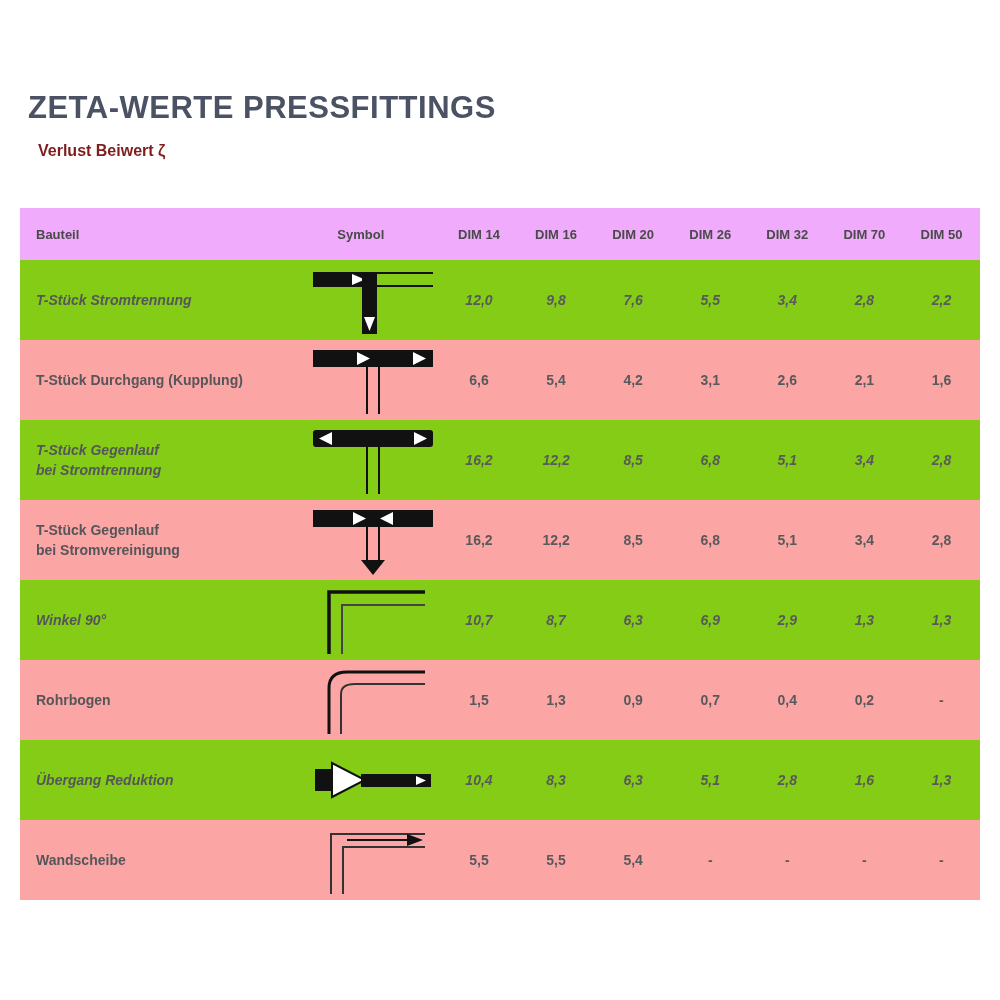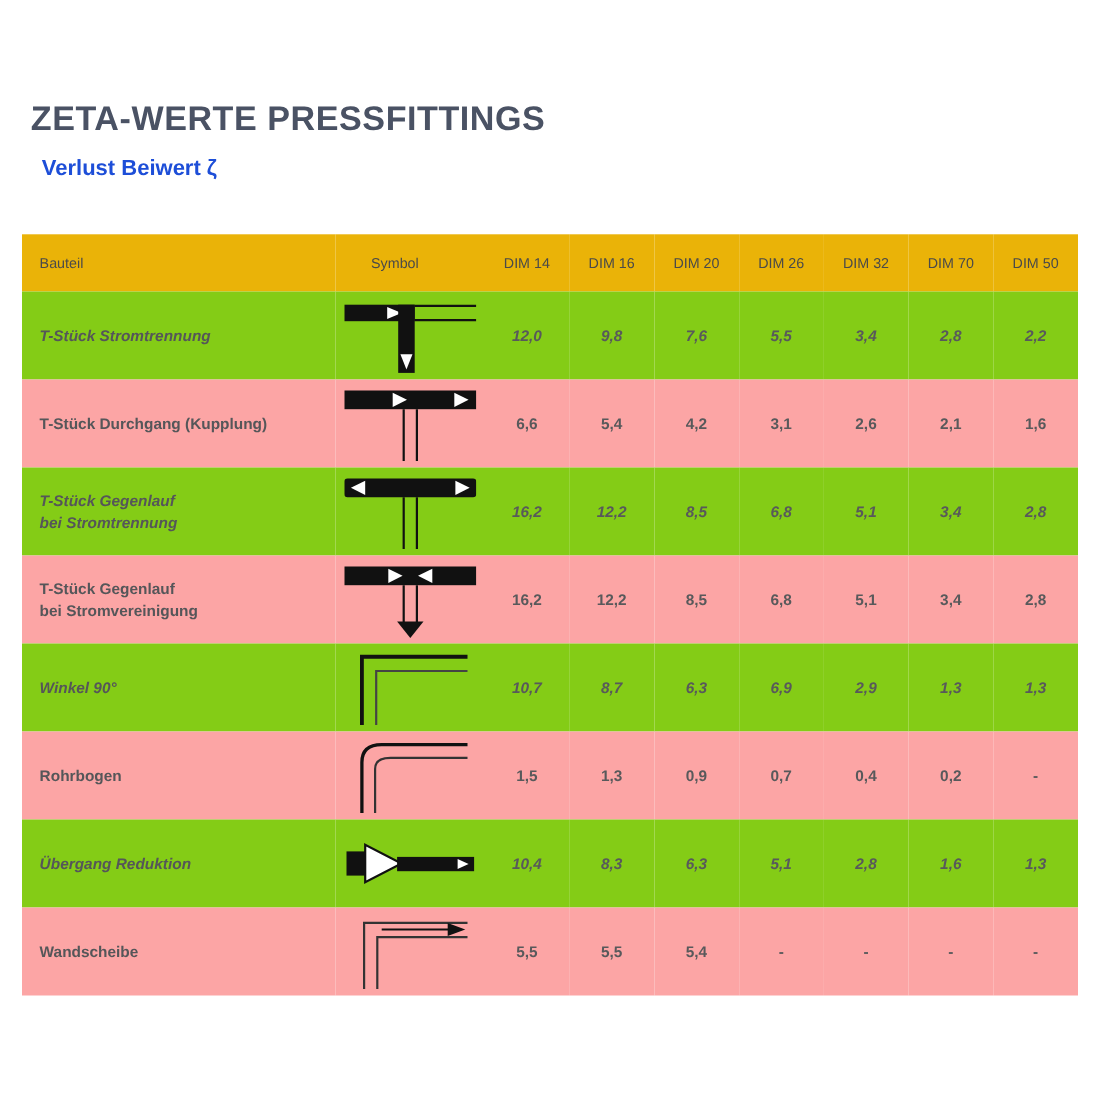--- a/index.html
+++ b/index.html
@@ -12,41 +12,41 @@
   .page-title {
     margin-left: 8px;
     font-size: 31px;
     font-weight: 800;
     letter-spacing: 0.5px;
     color: #4a5264;
   }
   .page-subtitle {
     margin-left: 18px;
     margin-top: 16px;
-    font-size: 20px;
+    font-size: 16px;
     font-weight: 700;
-    color: #1d4ed8;
+    color: #7f1d1d;
   }
   .zeta-table {
     margin-top: 48px;
     width: 960px;
     border-collapse: collapse;
     table-layout: fixed;
   }
   .zeta-table col.c-bauteil { width: 285px; }
   .zeta-table col.c-symbol  { width: 135px; }
   .zeta-table col.c-dim     { width: 77px; }
   .zeta-table thead th {
     height: 52px;
     font-size: 13px;
-    font-weight: 400;
+    font-weight: 700;
     color: #4a4a4a;
     text-align: center;
     vertical-align: middle;
-    background: #eab308;
+    background: #f0abfc;
   }
   .zeta-table thead th.h-bauteil { text-align: left; padding-left: 16px; }
   .zeta-table thead th.h-symbol  { text-align: left; padding-left: 32px; }
   .zeta-table tbody tr { height: 80px; background: #fca5a5; }
   .zeta-table tbody tr.stripe { background: #84cc16; font-style: italic; }
   .zeta-table td {
     vertical-align: middle;
     text-align: center;
     font-size: 14px;
     font-weight: 600;

